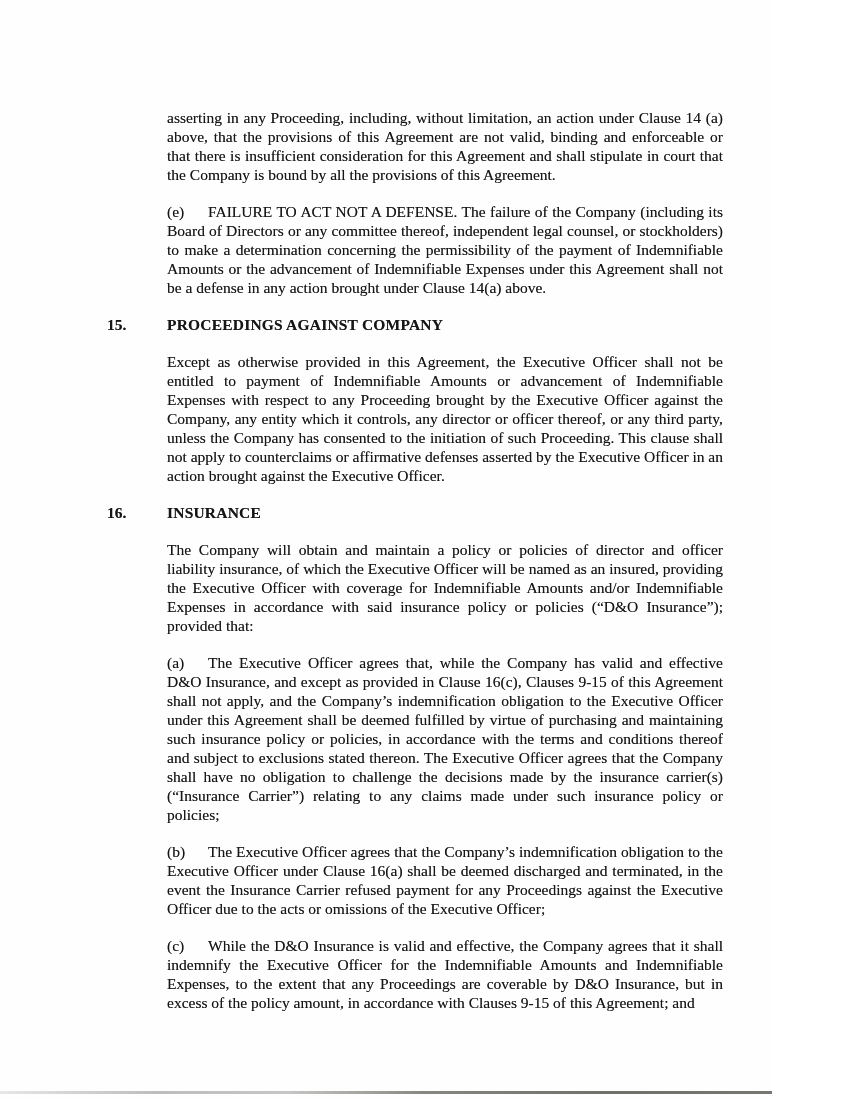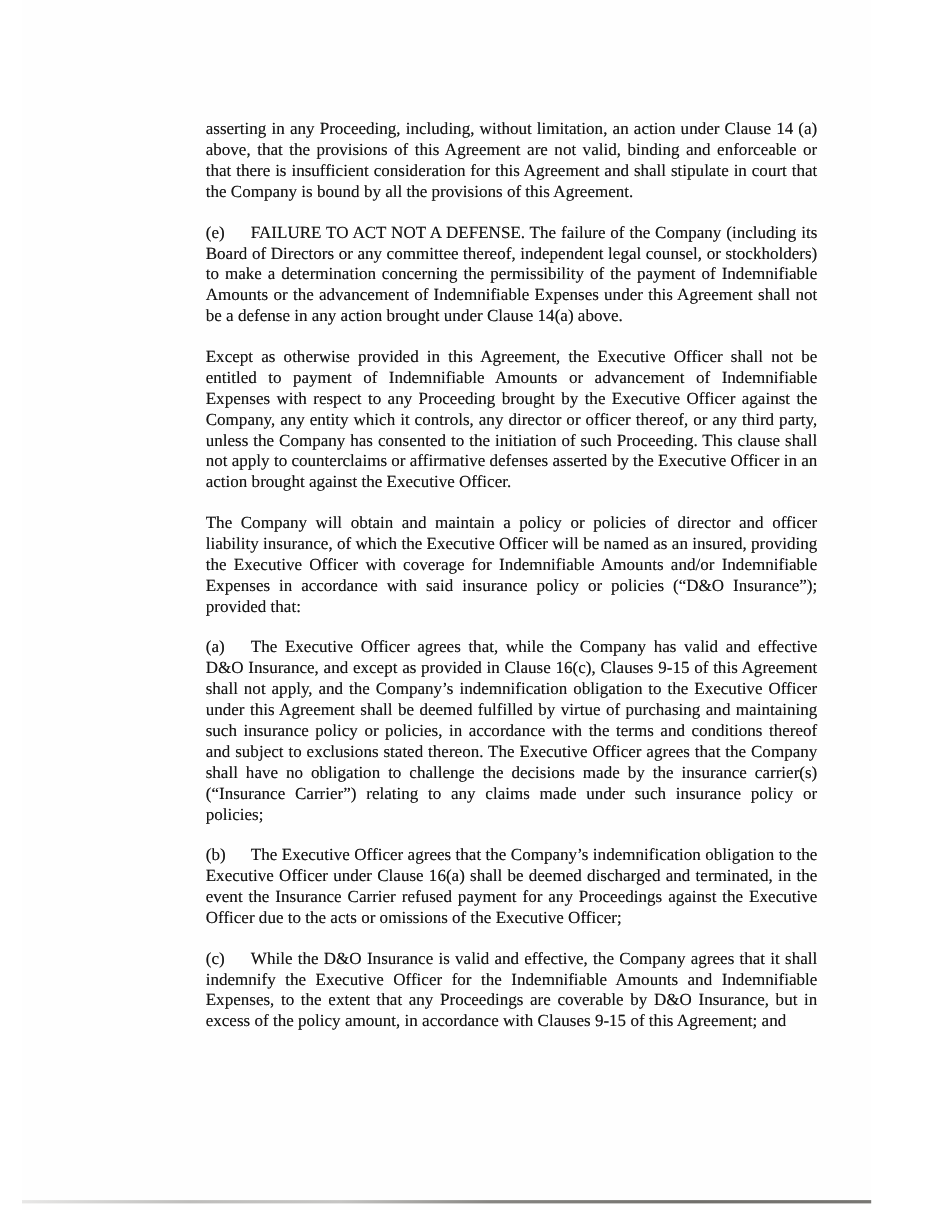--- a/index.html
+++ b/index.html
@@ -11,21 +11,20 @@
     height: 1100px;
     background: #ffffff;
     font-family: "Liberation Serif", serif;
   }
   .page {
     position: relative;
     width: 772px;
     height: 1100px;
     background: #fefefe;
     overflow: hidden;
-    margin-left: 20px;
   }
   .doc {
     position: absolute;
     left: 167px;
     top: 108px;
     width: 556px;
     color: #161616;
     font-size: 15.5px;
     line-height: 19px;
     text-shadow: 0 0 0.5px rgba(20,20,20,0.55);
@@ -69,20 +68,22 @@
       rgba(55,53,48,0.66) 100%);
   }
 </style>
 </head>
 <body>
 
 <div class="page" style="background: rgb(254, 254, 254);">
   <div class="doc" id="doc-body" style="color: rgb(22, 22, 22);">
       <div class="para"><span>asserting in any Proceeding, including, without limitation, an action under Clause 14 (a) above, that the provisions of this Agreement are not valid, binding and enforceable or that there is insufficient consideration for this Agreement and shall stipulate in court that the Company is bound by all the provisions of this Agreement.</span></div>
       <div class="para"><span class="clause-label">(e)</span><span>FAILURE TO ACT NOT A DEFENSE. The failure of the Company (including its Board of Directors or any committee thereof, independent legal counsel, or stockholders) to make a determination concerning the permissibility of the payment of Indemnifiable Amounts or the advancement of Indemnifiable Expenses under this Agreement shall not be a defense in any action brought under Clause 14(a) above.</span></div>
+      <div class="heading"><span class="num">15.</span><span class="title">PROCEEDINGS AGAINST COMPANY</span></div>
       <div class="para"><span>Except as otherwise provided in this Agreement, the Executive Officer shall not be entitled to payment of Indemnifiable Amounts or advancement of Indemnifiable Expenses with respect to any Proceeding brought by the Executive Officer against the Company, any entity which it controls, any director or officer thereof, or any third party, unless the Company has consented to the initiation of such Proceeding. This clause shall not apply to counterclaims or affirmative defenses asserted by the Executive Officer in an action brought against the Executive Officer.</span></div>
+      <div class="heading"><span class="num">16.</span><span class="title">INSURANCE</span></div>
       <div class="para"><span>The Company will obtain and maintain a policy or policies of director and officer liability insurance, of which the Executive Officer will be named as an insured, providing the Executive Officer with coverage for Indemnifiable Amounts and/or Indemnifiable Expenses in accordance with said insurance policy or policies (“</span><span class="seg-bold">D&amp;O Insurance</span><span>”); provided that:</span></div>
       <div class="para"><span class="clause-label">(a)</span><span>The Executive Officer agrees that, while the Company has valid and effective D&amp;O Insurance, and except as provided in Clause 16(c), Clauses 9-15 of this Agreement shall not apply, and the Company’s indemnification obligation to the Executive Officer under this Agreement shall be deemed fulfilled by virtue of purchasing and maintaining such insurance policy or policies, in accordance with the terms and conditions thereof and subject to exclusions stated thereon. The Executive Officer agrees that the Company shall have no obligation to challenge the decisions made by the insurance carrier(s) (“</span><span class="seg-bold">Insurance Carrier</span><span>”) relating to any claims made under such insurance policy or policies;</span></div>
       <div class="para"><span class="clause-label">(b)</span><span>The Executive Officer agrees that the Company’s indemnification obligation to the Executive Officer under Clause 16(a) shall be deemed discharged and terminated, in the event the Insurance Carrier refused payment for any Proceedings against the Executive Officer due to the acts or omissions of the Executive Officer;</span></div>
       <div class="para"><span class="clause-label">(c)</span><span>While the D&amp;O Insurance is valid and effective, the Company agrees that it shall indemnify the Executive Officer for the Indemnifiable Amounts and Indemnifiable Expenses, to the extent that any Proceedings are coverable by D&amp;O Insurance, but in excess of the policy amount, in accordance with Clauses 9-15 of this Agreement; and</span></div>
     </div>
   <div class="scan-line"></div>
 </div>
 
 </body></html>

